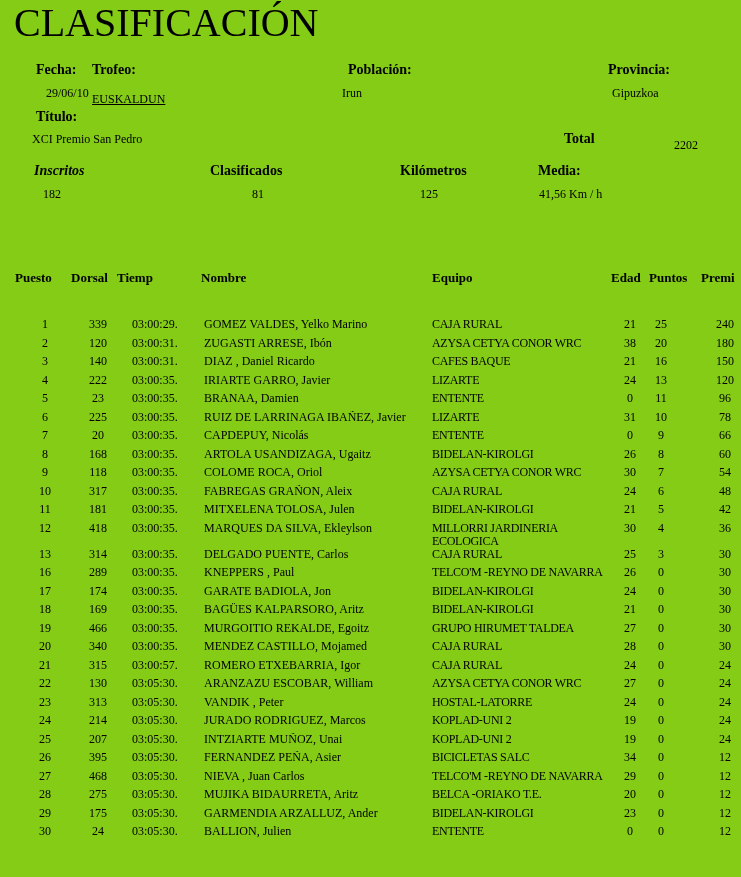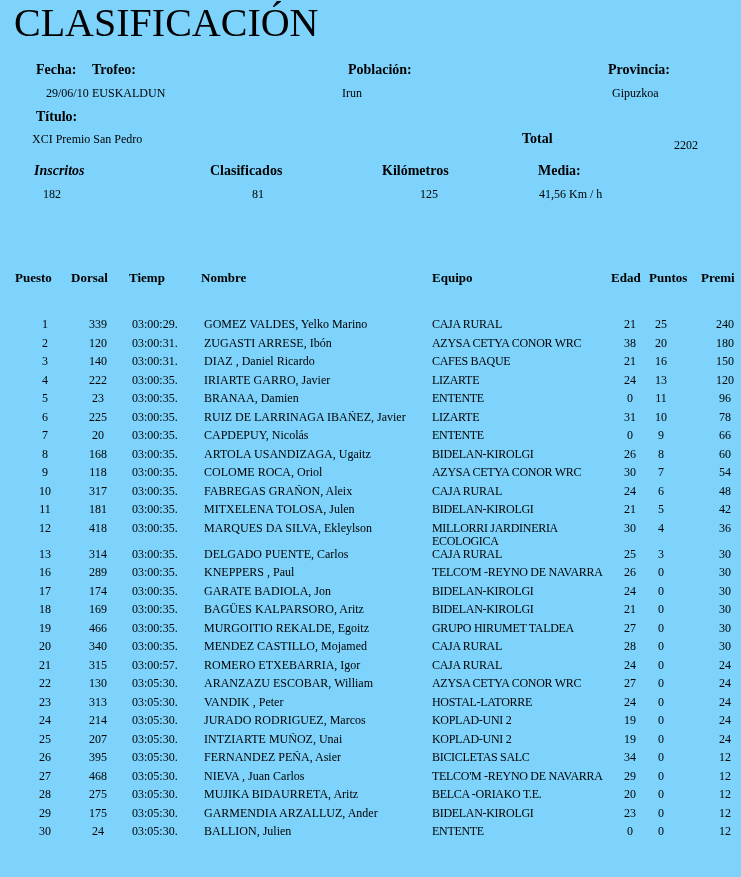--- a/index.html
+++ b/index.html
@@ -1,52 +1,52 @@
 <!DOCTYPE html>
 <html><head>
 <meta charset="utf-8">
 <style>
   html,body { margin:0; padding:0; background:#fff; }
   .page {
-    position:relative; width:741px; height:877px; background:#7dd3fc;
+    position:relative; width:741px; height:877px; background:#84cc16;
     font-family:"Liberation Serif","DejaVu Serif",serif; color:#000;
     overflow:hidden;
   }
   .abs { position:absolute; white-space:nowrap; }
   .title { left:14px; top:1px; font-size:40px; line-height:44px; font-weight:400; }
   .lbl { font-weight:bold; font-size:14px; line-height:16px; }
   .val { font-size:12px; line-height:14px; }
 
   
   .fecha-l      { left:36px;  top:62px; }
   .fecha-v      { left:46px;  top:86px; }
   .trofeo-l     { left:92px;  top:62px; }
-  .trofeo-v     { left:92px;  top:86px; }
+  .trofeo-v     { left:92px;  top:92px;text-decoration:underline; }
   .poblacion-l  { left:348px; top:62px; }
   .poblacion-v  { left:342px; top:86px; }
   .provincia-l  { left:608px; top:62px; }
   .provincia-v  { left:612px; top:86px; }
   .titulo-l     { left:36px;  top:109px; }
   .titulo-v     { left:32px;  top:132px; }
-  .total-l      { left:522px; top:131px;text-align:right; }
+  .total-l      { left:564px; top:131px;text-align:right; }
   .total-v      { left:674px; top:132px;margin-top:6px; }
   .inscritos-l  { left:34px;  top:163px;font-style:italic; }
   .inscritos-v  { left:43px;  top:187px; }
   .clasif-l     { left:210px; top:163px; }
   .clasif-v     { left:252px; top:187px; }
-  .km-l         { left:382px; top:163px; }
+  .km-l         { left:400px; top:163px; }
   .km-v         { left:420px; top:187px; }
   .media-l      { left:538px; top:163px; }
   .media-v      { left:539px; top:187px; }
 
   
   .colhead { top:270px; font-weight:bold; font-size:13px; line-height:15px; }
   .ch-puesto { left:15px; }
   .ch-dorsal { left:71px; }
-  .ch-tiemp  { left:129px; }
+  .ch-tiemp  { left:117px; }
   .ch-nombre { left:201px; }
   .ch-equipo { left:432px; }
   .ch-edad   { left:611px; }
   .ch-puntos { left:649px; }
   .ch-prem   { left:701px; }
 
   
   table.results {
     position:absolute; left:0; top:318px; width:741px;
     border-collapse:collapse; table-layout:fixed;

